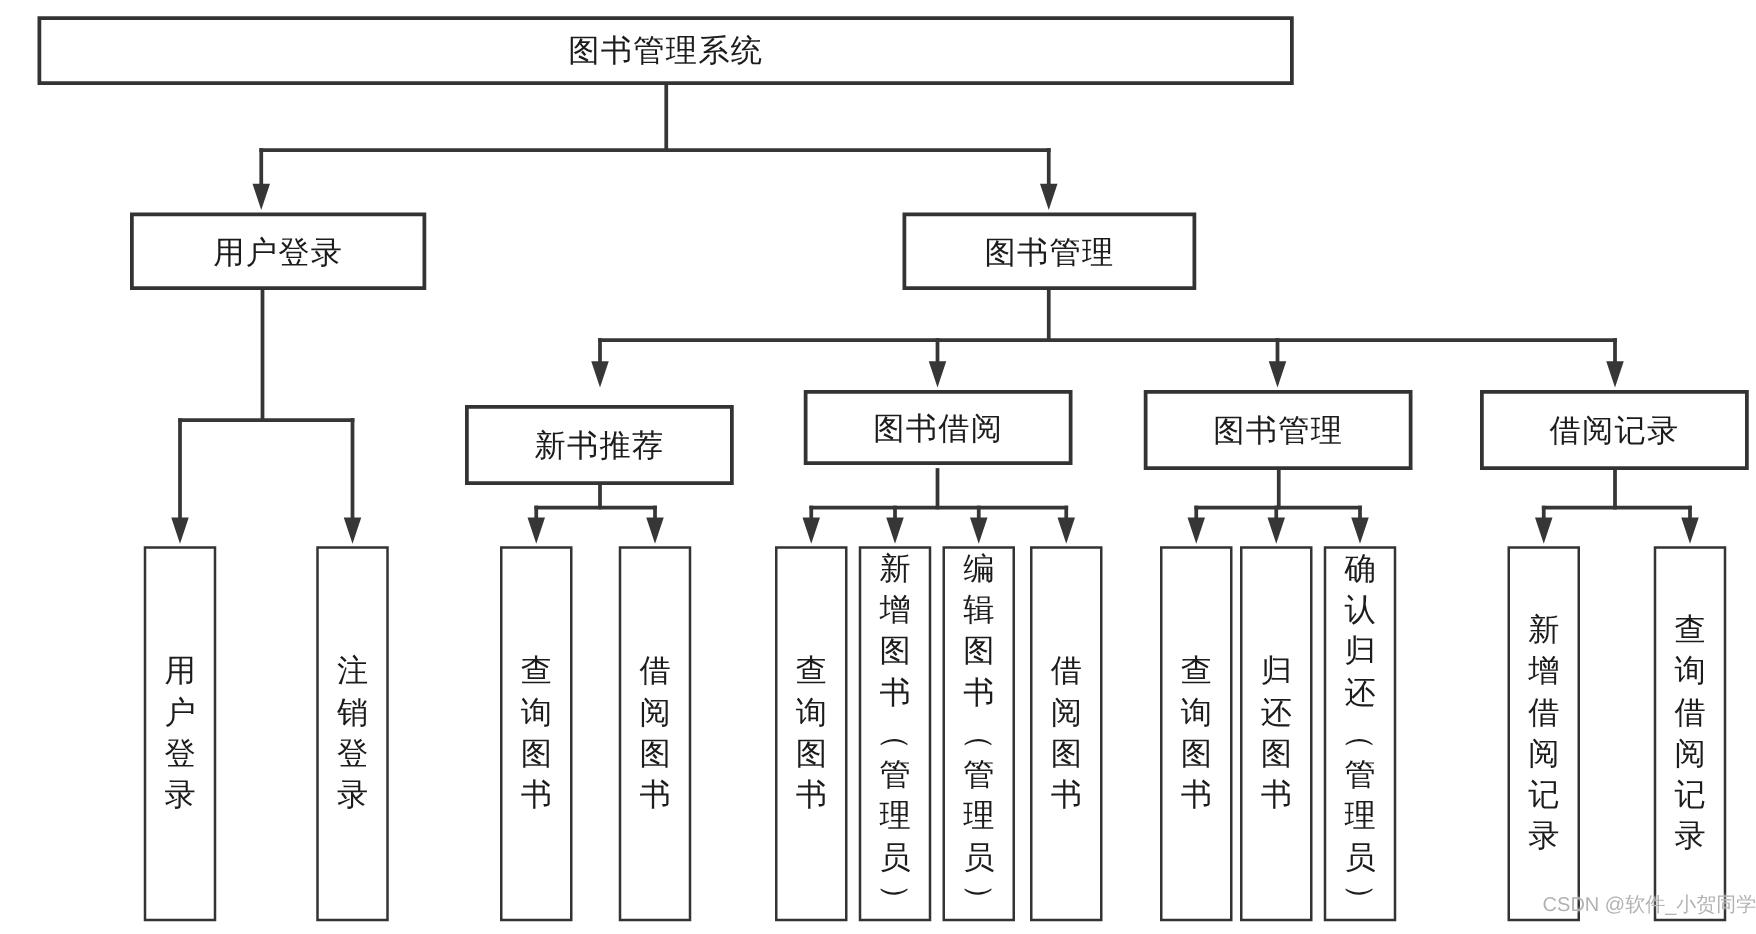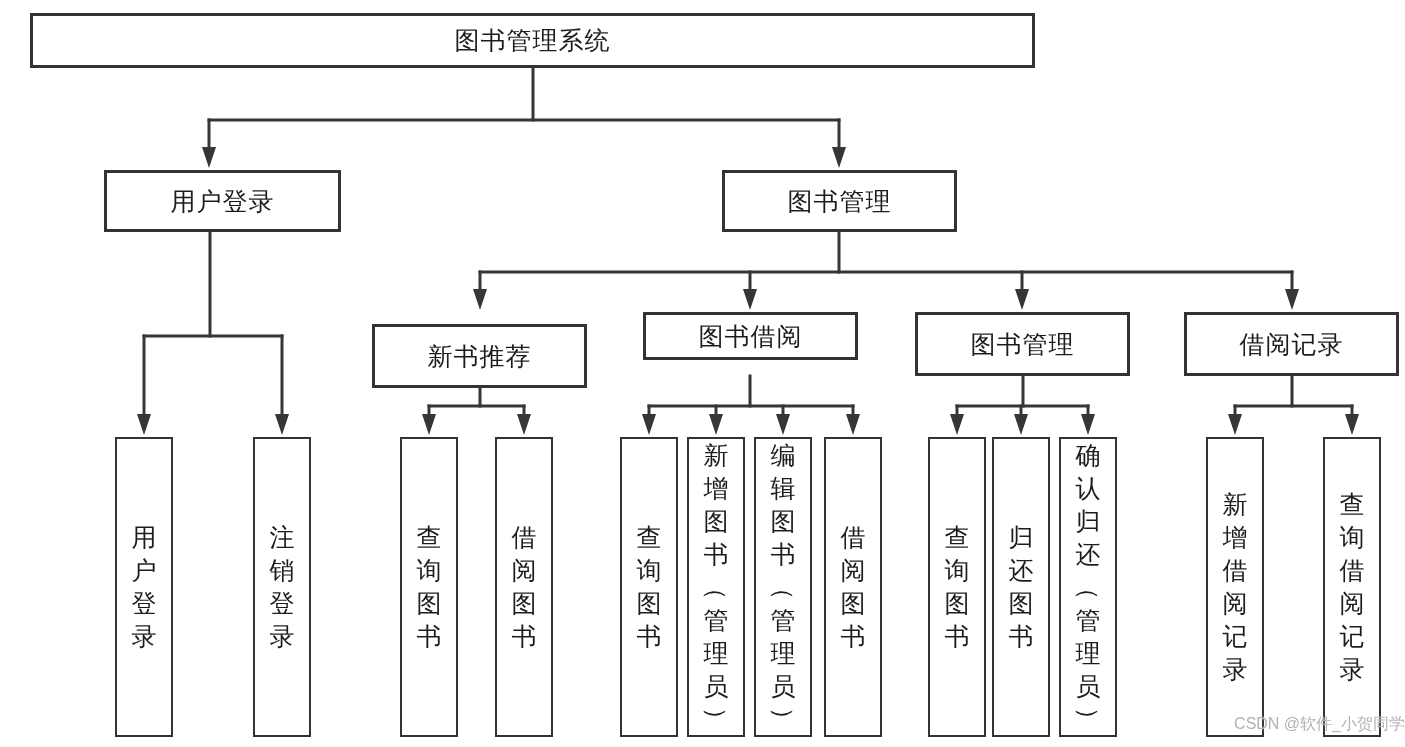--- a/index.html
+++ b/index.html
@@ -17,21 +17,21 @@
   .leaf{
     border-width:2px;flex-direction:column;gap:8px;letter-spacing:0;
   }
   .vchar{display:block;line-height:1;}
   .vchar.rot{transform:rotate(90deg);}
   
   #n-root{left:20px;top:13px;width:1005px;height:55px;}
   #n-user{left:94px;top:170px;width:237px;height:62px;}
   #n-bm{left:712px;top:170px;width:235px;height:62px;}
   #n-l3-0{left:362px;top:324px;width:215px;height:64px;}
-  #n-l3-1{left:633px;top:312px;width:215px;height:48px;}
+  #n-l3-1{left:633px;top:312px;width:215px;height:60px;}
   #n-l3-2{left:905px;top:312px;width:215px;height:64px;}
   #n-l3-3{left:1174px;top:312px;width:215px;height:64px;}
   .leaf{top:437px;width:58px;height:300px;}
   #lf-0{left:105px;}  #lf-1{left:243px;}
   #lf-2{left:390px;}  #lf-3{left:485px;}
   #lf-4{left:610px;}  #lf-5{left:677px;}  #lf-6{left:744px;}  #lf-7{left:814px;}
   #lf-8{left:918px;}  #lf-9{left:982px;}  #lf-10{left:1049px;}
   #lf-11{left:1196px;} #lf-12{left:1313px;}
   .watermark{
     position:absolute;right:10px;bottom:12px;font-size:16px;color:#b2b2b2;

